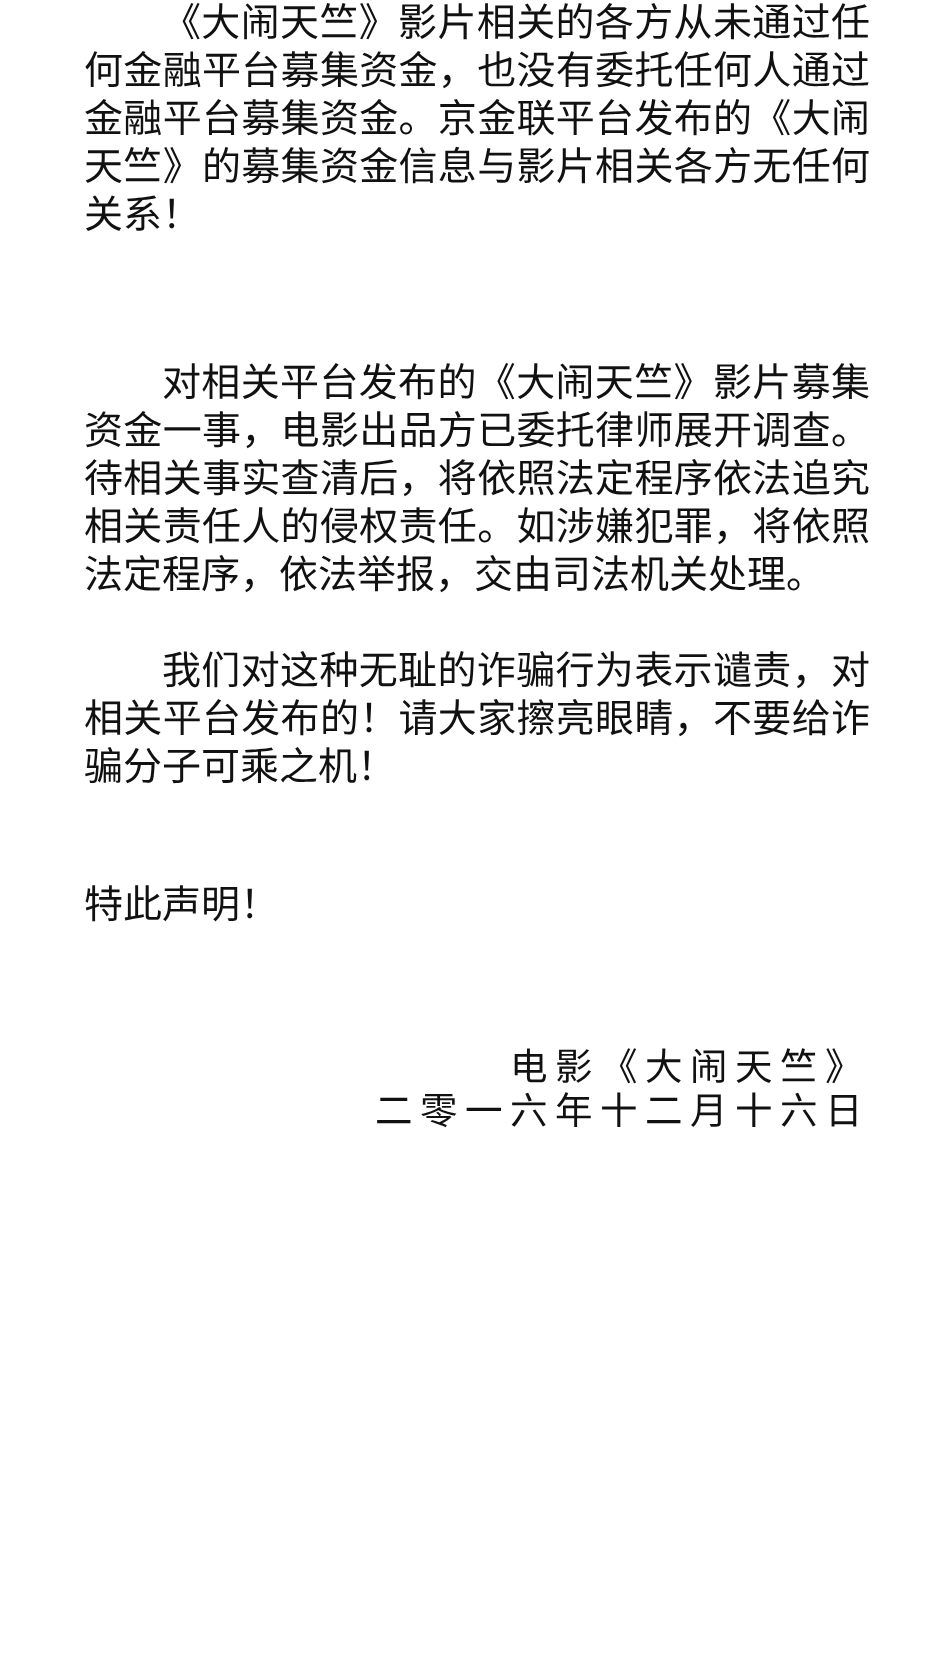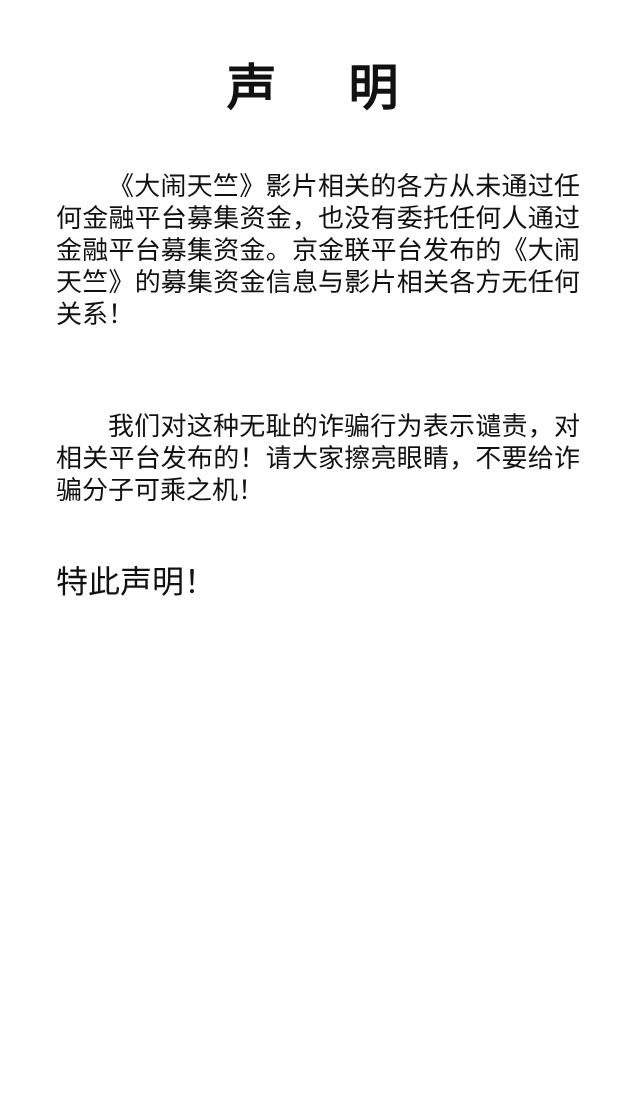--- a/index.html
+++ b/index.html
@@ -36,45 +36,49 @@
     line-height: 32px;
     text-align: justify;
     text-indent: 52px;
     letter-spacing: 0;
   }
   p.body-para.wide-gap {
     margin-bottom: 80px;
   }
   p.closing {
     margin: 60px 0 0 0;
-    font-size: 32px;
+    font-size: 26px;
     line-height: 32px;
     text-indent: 0;
   }
   .sign-block {
     margin-top: 77px;
     text-align: right;
   }
   .sign-block p {
     margin: 0;
     font-size: 25px;
     line-height: 29px;
     letter-spacing: 5px;
     white-space: nowrap;
   }
 </style>
 </head>
 <body>
 
 <div class="page">
 
-  <h1 class="doc-title">声　明</h1>
 
 
   <p class="body-para wide-gap">《大闹天竺》影片相关的各方从未通过任何金融平台募集资金，也没有委托任何人通过金融平台募集资金。京金联平台发布的《大闹天竺》的募集资金信息与影片相关各方无任何关系！</p>
 
+  <p class="body-para">对相关平台发布的《大闹天竺》影片募集资金一事，电影出品方已委托律师展开调查。待相关事实查清后，将依照法定程序依法追究相关责任人的侵权责任。如涉嫌犯罪，将依照法定程序，依法举报，交由司法机关处理。</p>
 
   <p class="body-para">我们对这种无耻的诈骗行为表示谴责，对相关平台发布的！请大家擦亮眼睛，不要给诈骗分子可乘之机！</p>
 
   <p class="closing">特此声明！</p>
 
+  <div class="sign-block">
+    <p>电影《大闹天竺》</p>
+    <p>二零一六年十二月十六日</p>
+  </div>
 
 </div>
 
 </body></html>

